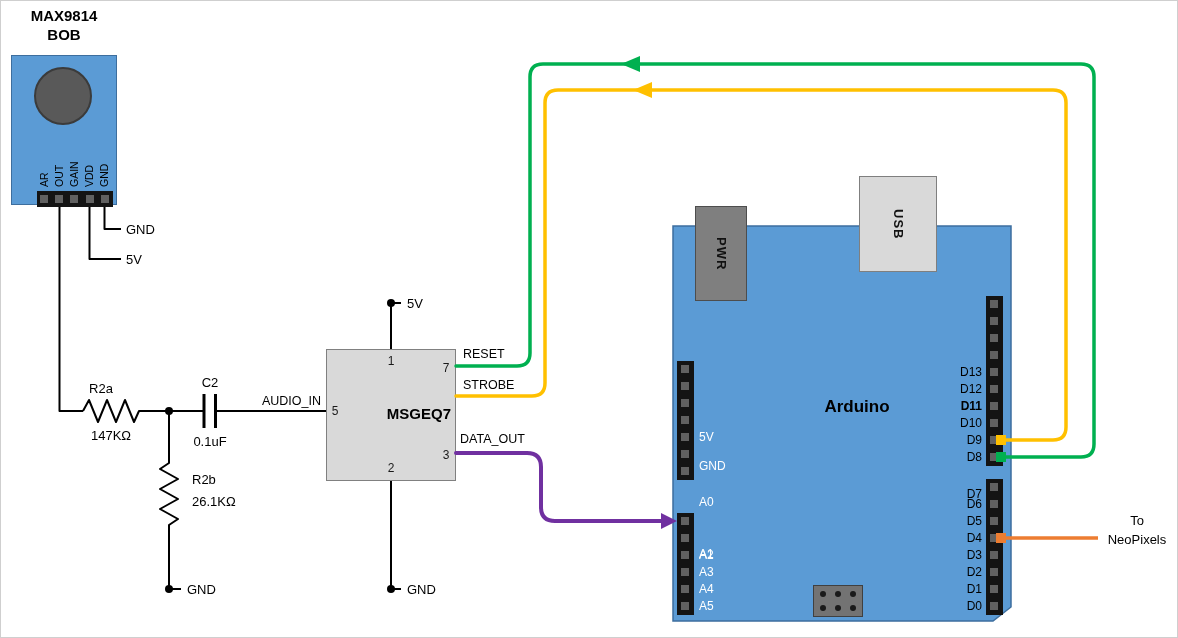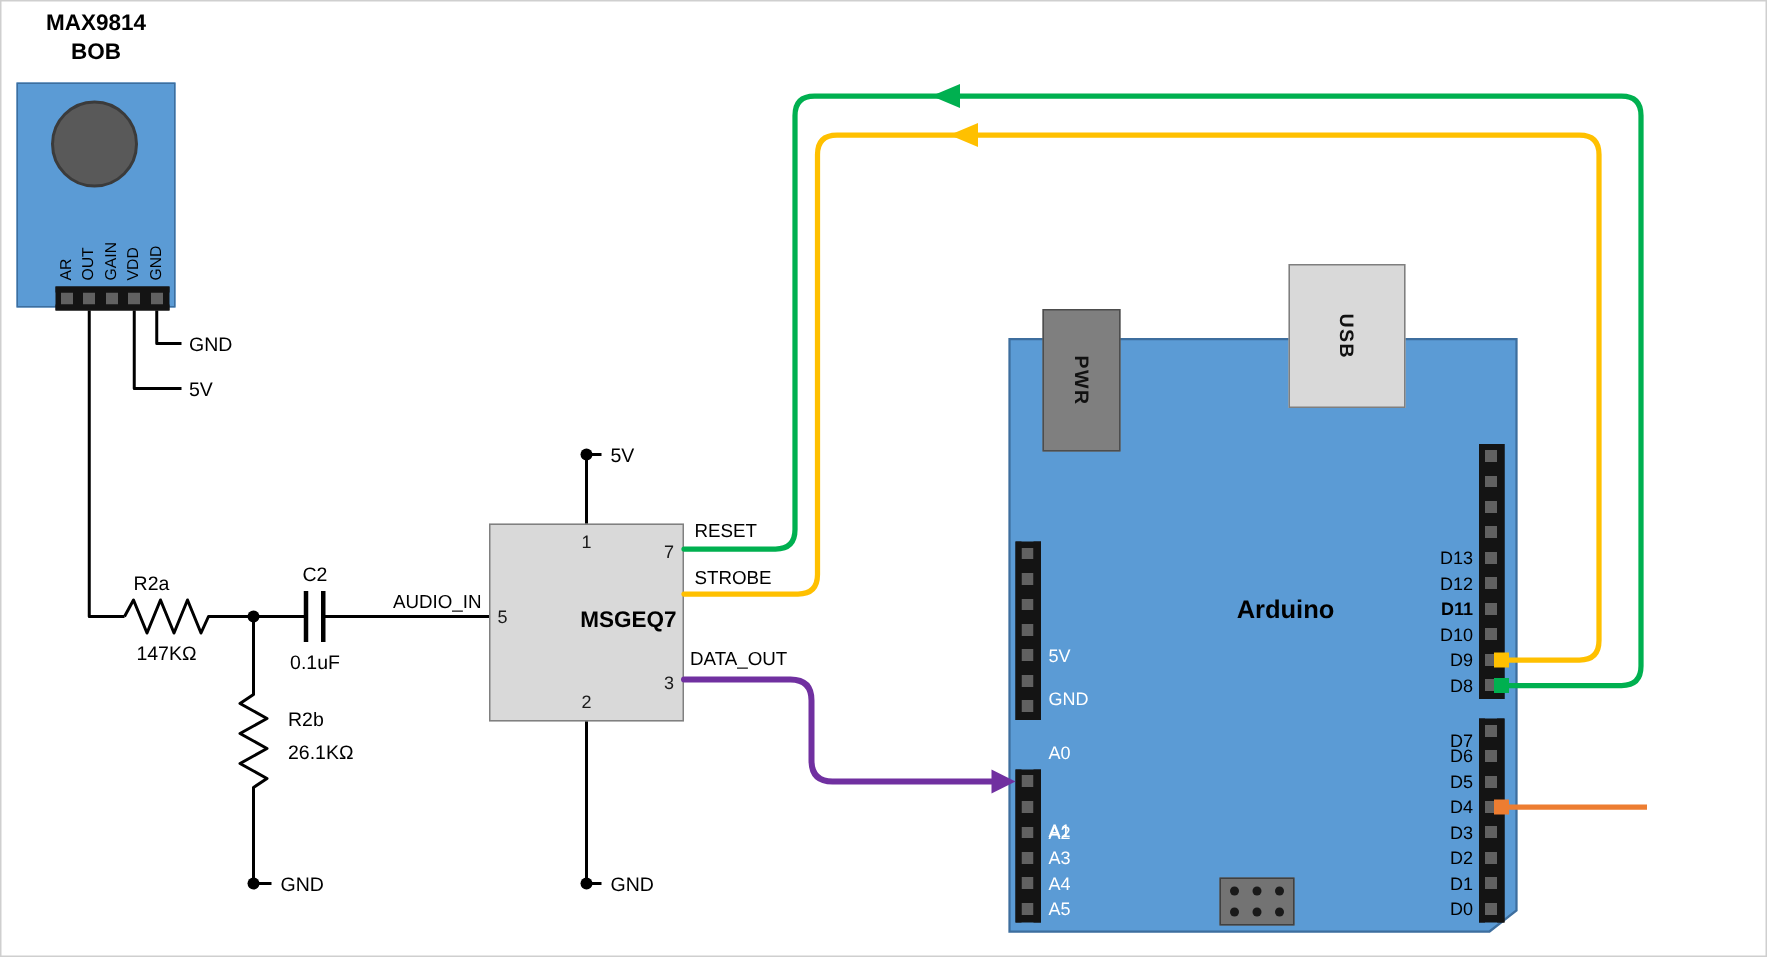--- a/index.html
+++ b/index.html
@@ -120,20 +120,24 @@
   <div class="abs dlbl" style="left:941px; top:449px;text-align:right;">D8</div>
   <div class="abs dlbl" style="left:941px; top:454px;margin-top:32px;">D7</div>
   <div class="abs dlbl" style="left:941px; top:496px;">D6</div>
   <div class="abs dlbl" style="left:941px; top:513px;">D5</div>
   <div class="abs dlbl" style="left:941px; top:530px;">D4</div>
   <div class="abs dlbl" style="left:941px; top:547px;">D3</div>
   <div class="abs dlbl" style="left:941px; top:564px;">D2</div>
   <div class="abs dlbl" style="left:941px; top:581px;">D1</div>
   <div class="abs dlbl" style="left:941px; top:598px;">D0</div>
 
+  <div class="abs net ctr" style="left:1096px; top:510px; width:80px; line-height:19px;">
+    <div>To</div>
+    <div>NeoPixels</div>
+  </div>
 
   <svg class="layer" width="1178" height="638" style="pointer-events:none;">
     <g stroke="#000" stroke-width="2" fill="none" stroke-linejoin="round">
       <path d="M103.5,206 V228 H120"></path>
       <path d="M88.5,206 V258 H120"></path>
       <path d="M58.5,206 V410 H82"></path>
       <path d="M82,410 L88,399 L97,421 L106,399 L115,421 L124,399 L133,421 L138,410 H203"></path>
       <path stroke-width="3" d="M203,393 V427"></path>
       <path stroke-width="3" d="M214.5,393 V427"></path>
       <path d="M214.5,410 H325"></path>

